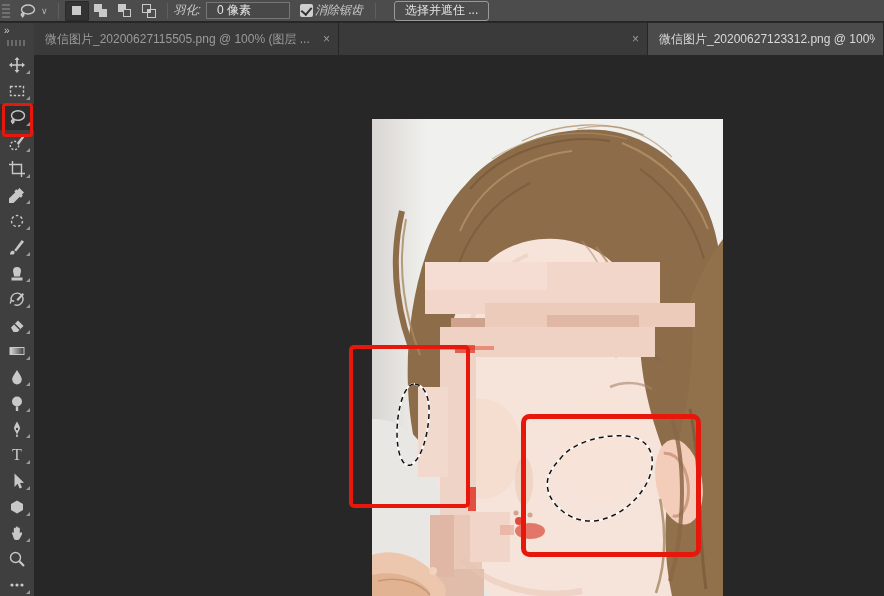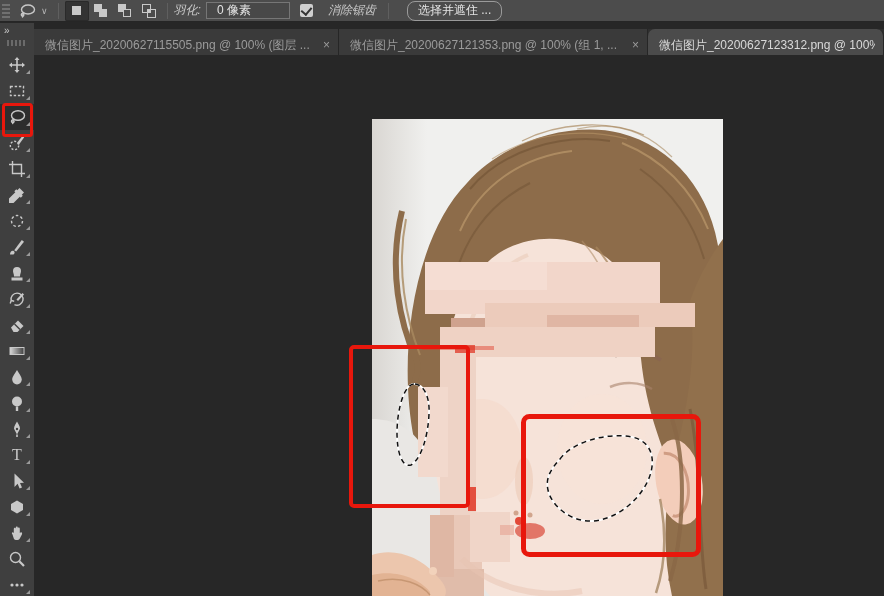--- a/index.html
+++ b/index.html
@@ -27,31 +27,31 @@
   .m-sub i:nth-child(2){position:absolute;left:5px;top:5px;width:6px;height:6px;background:#4c4c4c;border:1px solid #c9c9c9;}
   .m-int{position:relative;width:14px;height:14px;}
   .m-int i:nth-child(1){position:absolute;left:0;top:0;width:7px;height:7px;border:1px solid #c9c9c9;}
   .m-int i:nth-child(2){position:absolute;left:5px;top:5px;width:7px;height:7px;border:1px solid #c9c9c9;}
   .m-int i:nth-child(3){position:absolute;left:6px;top:6px;width:3px;height:3px;background:#c9c9c9;}
   #feather-input{width:62px;height:15px;margin-left:5px;background:#484848;border:1px solid #767676;
                  color:#e4e4e4;font-size:12px;line-height:15px;padding:0 10px;}
   #aa-check{width:13px;height:13px;margin-left:10px;background:#cfcfcf;border-radius:2px;position:relative;}
   #aa-check::after{content:"";position:absolute;left:3px;top:1px;width:5px;height:8px;
                    border:solid #333;border-width:0 2px 2px 0;transform:rotate(40deg);}
-  #select-mask-btn{margin-left:12px;height:18px;padding:0 10px;border:1px solid #9a9a9a;border-radius:8px;
+  #select-mask-btn{margin-left:12px;height:18px;padding:0 10px;border:1px solid #9a9a9a;border-radius:3px;
                    color:#e4e4e4;font-size:12px;display:flex;align-items:center;background:transparent;white-space:nowrap;}
 
   
-  #tab-strip{position:absolute;left:34px;top:23px;width:850px;height:32px;background:#2f2f2f;display:flex;margin-top:6px;}
+  #tab-strip{position:absolute;left:34px;top:23px;width:850px;height:32px;background:#2f2f2f;display:flex;}
   .doc-tab{display:flex;align-items:center;box-sizing:border-box;height:32px;padding:0 8px 0 11px;
            background:#3a3a3a;color:#9b9b9b;font-size:12px;border-right:1px solid #262626;overflow:hidden;}
   .doc-tab .tab-label{white-space:nowrap;overflow:hidden;text-overflow:clip;}
   .doc-tab .tab-close{margin-left:auto;padding-left:10px;color:#9b9b9b;font-size:12px;}
   .doc-tab.active{background:#4b4b4b;color:#d9d9d9;}
-  #tab-1{width:305px;}#tab-2{width:309px;}#tab-3{flex:1;border-radius:7px;}
+  #tab-1{width:305px;}#tab-2{width:309px;}#tab-3{flex:1;}
 
   
   #toolbar{position:absolute;left:0;top:23px;width:34px;height:573px;background:#3f3f3f;}
   #tb-collapse{color:#c9c9c9;font-size:10px;line-height:10px;padding:3px 0 0 4px;letter-spacing:-1px;}
   #tb-grip{width:20px;height:6px;margin:4px auto 6px auto;
            background:repeating-linear-gradient(to right,#6a6a6a 0 2px,rgba(0,0,0,0) 2px 4px);}
   .tool{position:relative;width:34px;height:26px;display:flex;align-items:center;justify-content:center;}
   .tool.selected{background:#2d2d2d;}
   .tool.fly::after{content:"";position:absolute;right:4px;bottom:4px;width:0;height:0;
                    border-style:solid;border-width:0 0 4px 4px;border-color:transparent transparent #9a9a9a transparent;}
@@ -99,32 +99,31 @@
         <i></i>
         <i></i>
         <i></i>
       </span>
     </span>
 
   <span class="obar-sep"></span>
   <span class="obar-label">羽化:</span>
   <input id="feather-input" readonly="" value="0 像素" style="">
   <span id="aa-check"></span>
-  <span class="obar-label" style="margin-left:15px;">消除锯齿</span>
+  <span class="obar-label" style="margin-left:2px;">消除锯齿</span>
   <span class="obar-sep" style="margin-left:12px;"></span>
   <span id="select-mask-btn">选择并遮住 ...</span>
 </div>
 
 <div id="tab-strip">
   <div class="doc-tab" id="tab-1">
     <span class="tab-label">微信图片_20200627115505.png @ 100% (图层 ...</span>
     <span class="tab-close">×</span>
   </div>
   <div class="doc-tab" id="tab-2">
-    <span class="tab-label">微信图片_20200627121353.png @ 100% (组 1, ...</span>
     <span class="tab-close">×</span>
   </div>
   <div class="doc-tab active" id="tab-3">
     <span class="tab-label">微信图片_20200627123312.png @ 100%</span>
   </div>
 </div>
 
 <div id="canvas">
   <svg id="photo" viewBox="0 0 351 477">
     <defs>

